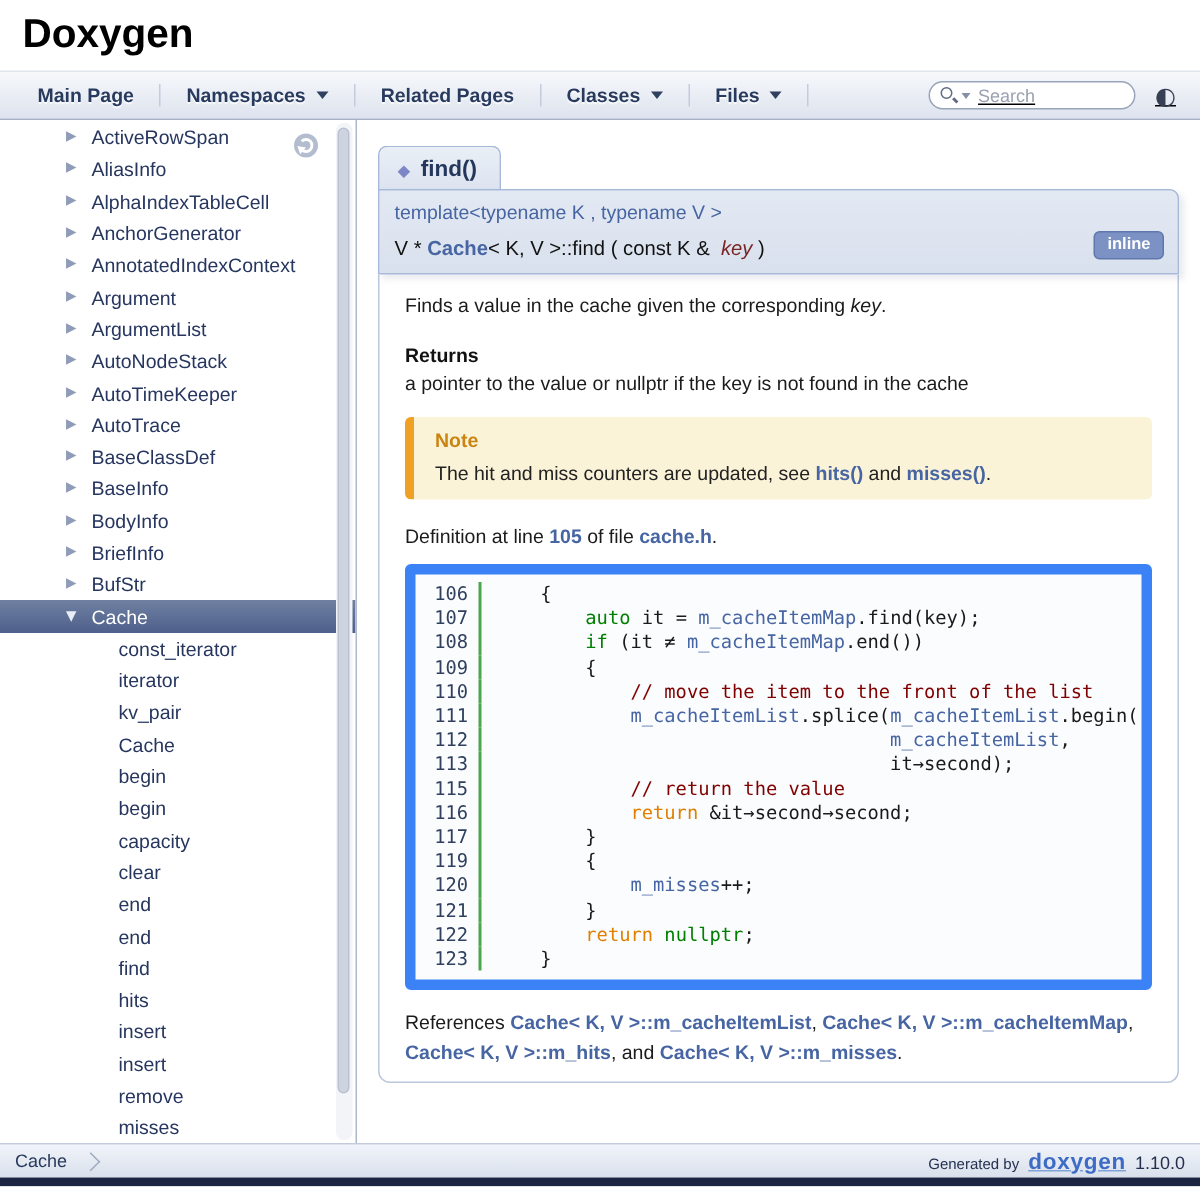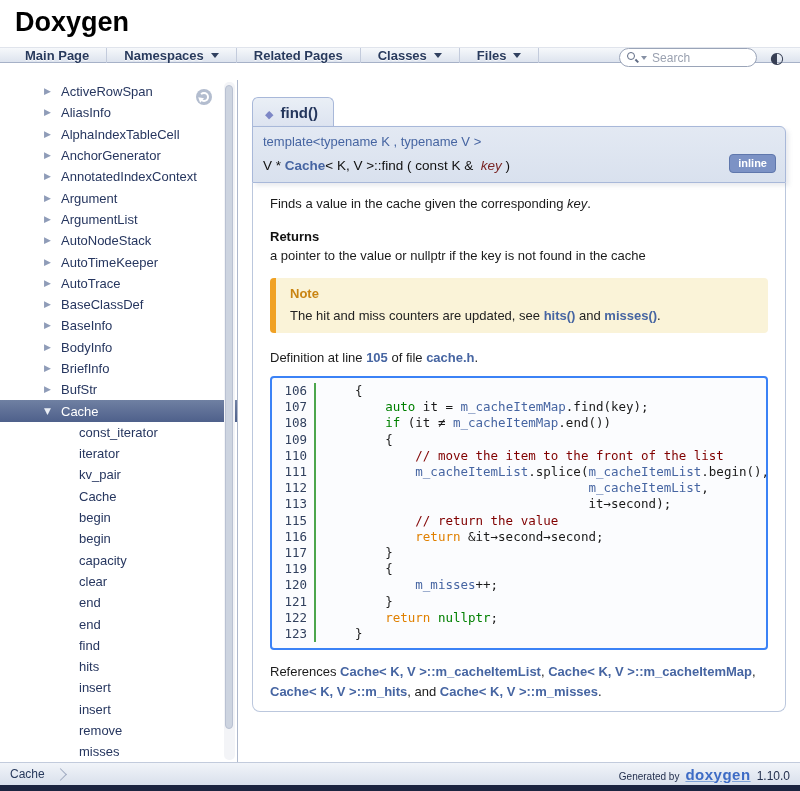--- a/index.html
+++ b/index.html
@@ -5,29 +5,29 @@
   * { margin:0; padding:0; box-sizing:border-box; }
   html,body { width:800px; height:791px; overflow:hidden; }
   body { font-family:"Liberation Sans", sans-serif; background:#fff; }
   .page { position:relative; width:800px; height:791px; background:#fff; overflow:hidden; }
 
   
   .titlearea { position:absolute; top:0; left:0; right:0; height:47px; background:#fff; padding:7px 0 0 15px; }
   .projectname { font-size:27px; font-weight:bold; color:#000; }
 
   
-  .tabbar { position:absolute; top:47px; left:0; right:0; height:16px;
+  .tabbar { position:absolute; top:47px; left:0; right:0; height:33px;
             background:linear-gradient(to bottom,#F6F8FB,#DDE3EE);
             border-top:1px solid #E0E4EC; border-bottom:1px solid #A6B1C7;
-            display:flex; align-items:flex-start; }
+            display:flex; align-items:center; }
   .tablist { display:flex; padding-left:8px; }
   .tab { display:flex; align-items:center; padding:0 17px; border-right:1px solid #C3CBDC; cursor:pointer; }
   .tab-label { font-size:13px; font-weight:bold; color:#283A5D; text-shadow:0 1px 1px rgba(255,255,255,0.9); white-space:nowrap; }
   .caret { width:0; height:0; border-left:4px solid transparent; border-right:4px solid transparent; border-top:5px solid #30405F; margin-left:7px; }
-  .nav-right { margin-left:auto; display:flex; align-items:center; gap:13px; padding-right:16px; }
+  .nav-right { margin-left:auto; display:flex; align-items:center; gap:13px; padding-right:16px;text-decoration:underline; }
   .searchbox { display:flex; align-items:center; width:138px; height:19px; background:#fff;
                border:1px solid #9AA4B8; border-radius:10px; padding:0 6px; }
   .mag { position:relative; width:13px; height:13px; flex:0 0 auto; }
   .mag::before { content:''; position:absolute; left:1px; top:1px; width:6px; height:6px; border:1.5px solid #5F6B84; border-radius:50%; }
   .mag::after { content:''; position:absolute; left:9px; top:9px; width:4px; height:1.5px; background:#5F6B84; transform:rotate(45deg); }
   .mag-caret { width:0; height:0; border-left:3px solid transparent; border-right:3px solid transparent; border-top:4px solid #8791A5; margin:0 5px 0 2px; }
   .searchbox input { border:none; outline:none; flex:1; min-width:0; font-size:12px; color:#444; background:transparent; font-family:inherit; }
   .searchbox input::placeholder { color:#9AA1B0; }
   .theme-toggle { font-family:"DejaVu Sans", sans-serif; font-size:16px; color:#373F54; line-height:1; cursor:pointer; }
 
@@ -69,21 +69,21 @@
             padding:3px 17px 10px; background:#FFFFFF; }
   p.desc { font-size:13px; color:#1B1B1B; margin-top:10px; }
   p.desc em { font-style:italic; }
   .sect dt { font-size:13px; font-weight:bold; color:#111; margin-top:18px; }
   .sect dd { font-size:13px; color:#1B1B1B; margin-top:4px; }
   .notebox { margin-top:15px; background:#FAF3D8; border-left:6px solid #F0A124; border-radius:4px; padding:8px 14px 10px; }
   .note-title { font-size:13px; font-weight:bold; color:#C98412; }
   .note-text { font-size:13px; color:#222; margin-top:7px; }
   .doclink { color:#4665A2; font-weight:bold; cursor:pointer; }
   p.definition { font-size:13px; color:#1B1B1B; margin-top:17px; }
-  .fragment { margin-top:11px; border:2px solid #3b82f6; border-radius:4px; background:#FBFCFE; padding:5px 0 6px; overflow:hidden; }
+  .fragment { margin-top:11px; border:7px solid #3b82f6; border-radius:4px; background:#FBFCFE; padding:5px 0 6px; overflow:hidden; }
   .code-line { display:flex; line-height:16.2px; font-family:"DejaVu Sans Mono", monospace; font-size:12.5px; }
   .lineno { flex:0 0 44px; text-align:right; padding-right:7px; color:#31405E; border-right:2px solid #4CA64C; cursor:pointer; }
   .code-text { white-space:pre; padding-left:9px; color:#1A1A1A; }
   .c-kw { color:#008000; }
   .c-flow { color:#E08000; }
   .c-comment { color:#800000; }
   .c-link { color:#4665A2; cursor:pointer; }
   p.references { font-size:13px; color:#1B1B1B; margin-top:12px; line-height:1.5; }
 
   

